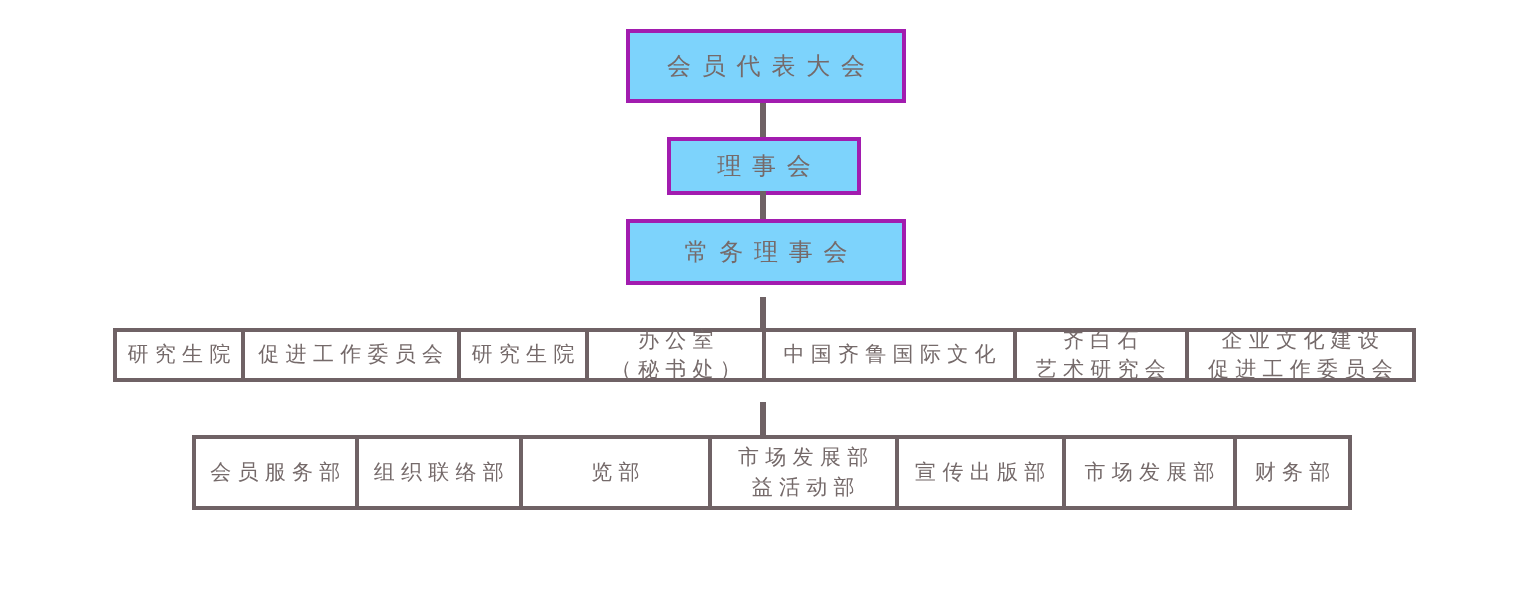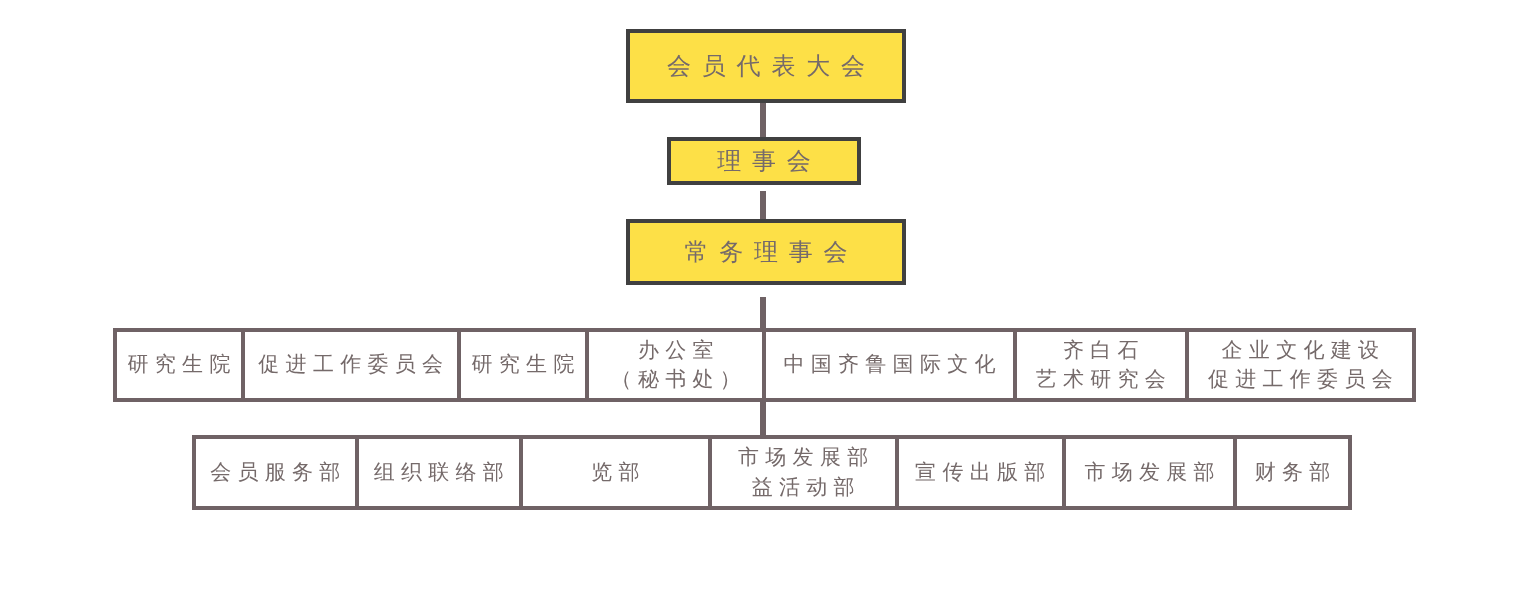--- a/index.html
+++ b/index.html
@@ -7,22 +7,22 @@
     position:relative;
     width:1528px;height:604px;
     background:#ffffff;
     font-family:"Liberation Serif","DejaVu Serif",serif;
     color:#756a6a;
     overflow:hidden;
   }
   .box{
     position:absolute;
     box-sizing:border-box;
-    border:4px solid #404040;
-    background:#fde047;
+    border:4px solid #a21caf;
+    background:#7dd3fc;
     display:flex;flex-direction:column;
     align-items:center;justify-content:center;
     text-align:center;
   }
   .lvl{font-size:24px;letter-spacing:0.45em;text-indent:0.45em;}
   .conn{position:absolute;width:6px;background:#6f6265;}
   .row{
     position:absolute;
     box-sizing:border-box;
     border:4px solid #6f6265;
@@ -47,33 +47,33 @@
 <body>
 
 <div class="canvas">
 
   <div class="box lvl" style="left:626px;top:29px;width:280px;height:74px">
     <span class="line">会员代表大会</span>
   </div>
 
   <div class="conn" style="left:760px;top:103px;height:34px"></div>
 
-  <div class="box lvl" style="left:667px;top:137px;width:194px;height:48px">
+  <div class="box lvl" style="left:667px;top:137px;width:194px;height:58px">
     <span class="line">理事会</span>
   </div>
 
   <div class="conn" style="left:760px;top:191px;height:28px"></div>
 
   <div class="box lvl" style="left:626px;top:219px;width:280px;height:66px">
     <span class="line">常务理事会</span>
   </div>
 
   <div class="conn" style="left:760px;top:297px;height:31px"></div>
 
-  <div class="row" style="left:113px;top:328px;width:1303px;height:74px">
+  <div class="row" style="left:113px;top:328px;width:1303px;height:54px">
     <div class="cell" style="flex-grow:127">
       <span class="line">研究生院</span>
       <span class="line"></span>
     </div>
     <div class="cell" style="flex-grow:217">
       <span class="line">促进工作委员会</span>
       <span class="line"></span>
     </div>
     <div class="cell" style="flex-grow:128">
       <span class="line">研究生院</span>

